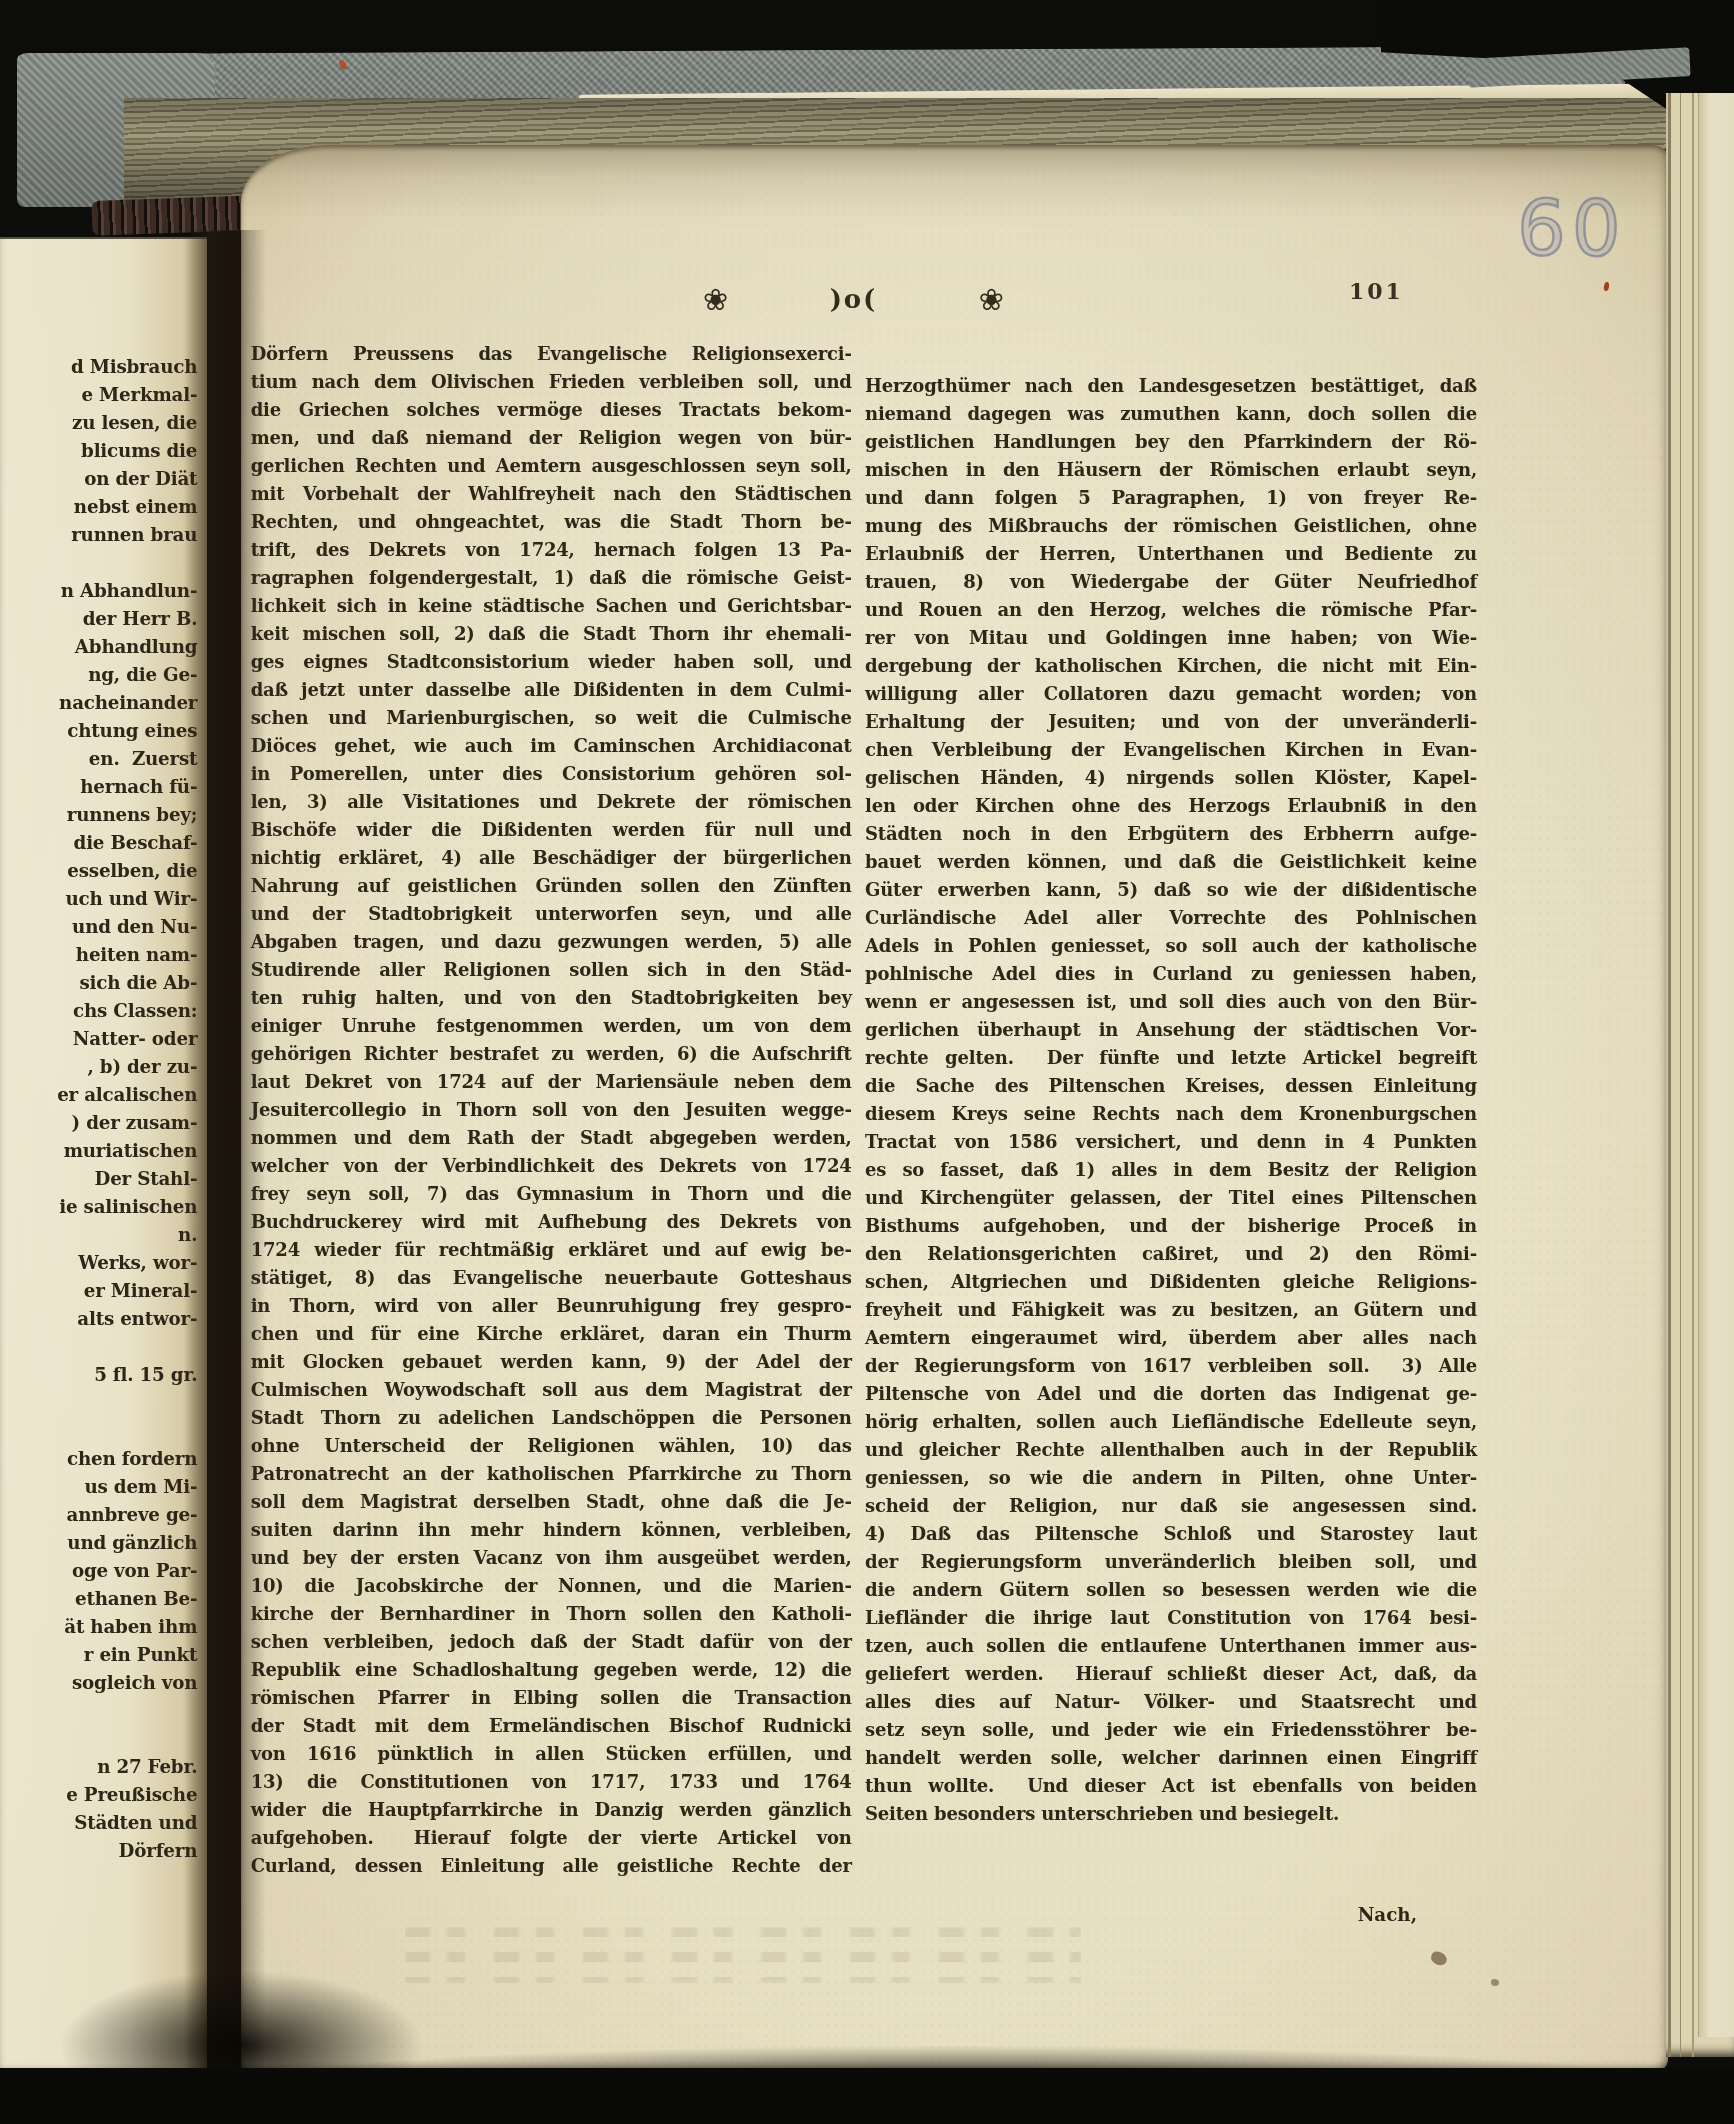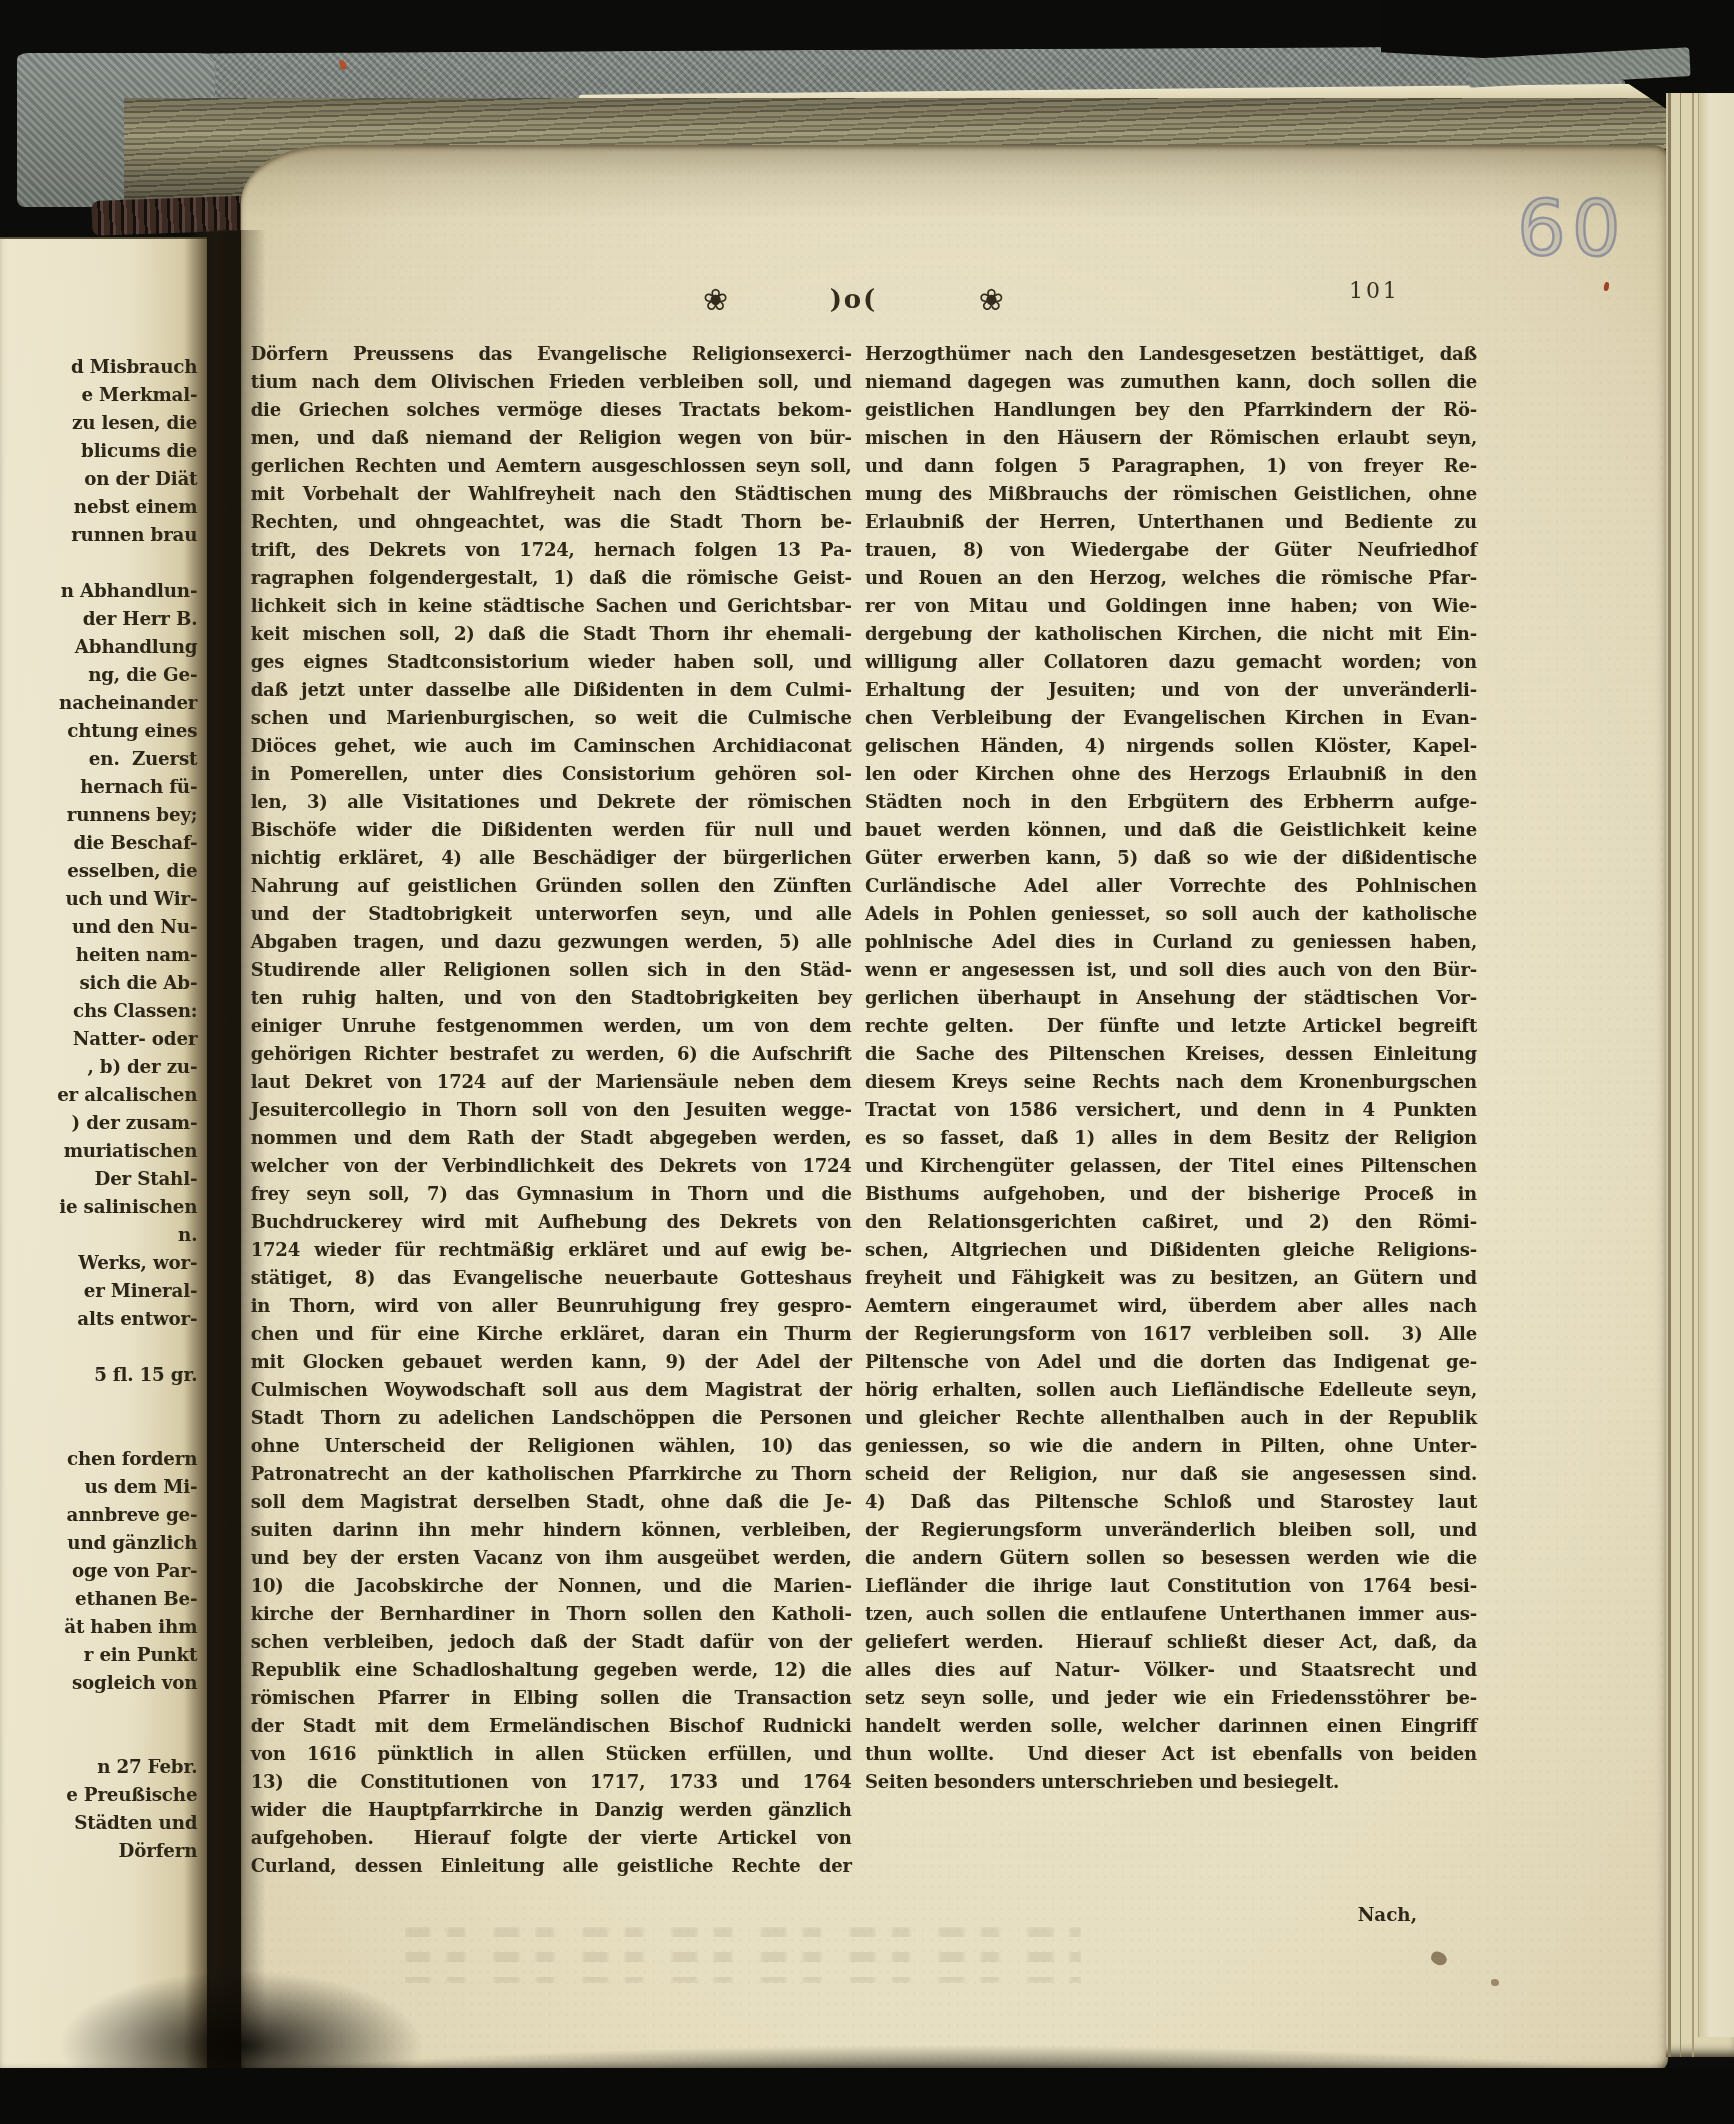--- a/index.html
+++ b/index.html
@@ -75,35 +75,35 @@
   .bottom-black{position:absolute;left:0;top:2068px;width:1734px;height:56px;background:#0a0a08;}
   .bottom-curve{position:absolute;left:232px;top:2045px;width:1448px;height:39px;
     background:radial-gradient(ellipse at 50% 100%, rgba(10,8,5,.85), rgba(10,8,5,0) 70%);}
 
   
   .ink{color:#2e2717;}
   .header-row{position:absolute;left:462px;top:129px;width:301px;height:50px;
     display:flex;justify-content:space-between;align-items:center;}
   .orn{font-family:"DejaVu Sans",sans-serif;font-size:30px;color:#332c1d;}
   .sep{font-size:26px;font-weight:bold;color:#332c1d;letter-spacing:1.9px;}
-  .pgnum{position:absolute;left:1108px;top:133px;width:87px;font-size:22px;font-weight:normal;
+  .pgnum{position:absolute;left:1108px;top:133px;width:87px;font-size:22px;font-weight:bold;
     letter-spacing:2.9px;color:#383022;}
 
   .stamp{position:absolute;left:1276px;top:39px;font-family:"DejaVu Sans",sans-serif;
     font-size:77px;letter-spacing:5.8px;color:rgba(96,106,146,.16);
     -webkit-text-stroke:2.4px rgba(92,102,142,.55);transform:rotate(.5deg);text-align:right;}
   .stamp-dot{position:absolute;left:1454px;top:93px;width:6.8px;height:4.8px;border-radius:50%;
     background:rgba(92,102,142,.5);transform:rotate(20deg);}
 
   .col{position:absolute;top:195px;}
   .col .ln{height:28px;line-height:28px;font-size:18px;font-weight:bold;
     letter-spacing:-0.2px;white-space:nowrap;
     text-align:justify;text-align-last:justify;}
   .col-left{left:9.7px;width:601px;}
-  .col-right{left:624px;width:612px;}
+  .col-right{left:624px;width:612px;margin-top:32px;}
   .col-right .ln:last-child{text-align:left;text-align-last:auto;}
   .catchword{position:absolute;left:624px;top:1759px;width:612px;text-align:right;
     padding-right:60px;box-sizing:border-box;font-size:18.3px;font-weight:bold;}
 
   .frag{position:absolute;right:9.7px;top:114px;width:187px;text-align:right;}
   .frag .ln{height:28px;line-height:28px;font-size:18.3px;font-weight:bold;letter-spacing:-0.2px;
     white-space:nowrap;}
   .frag .ln.blank{height:28px;}
 
   

